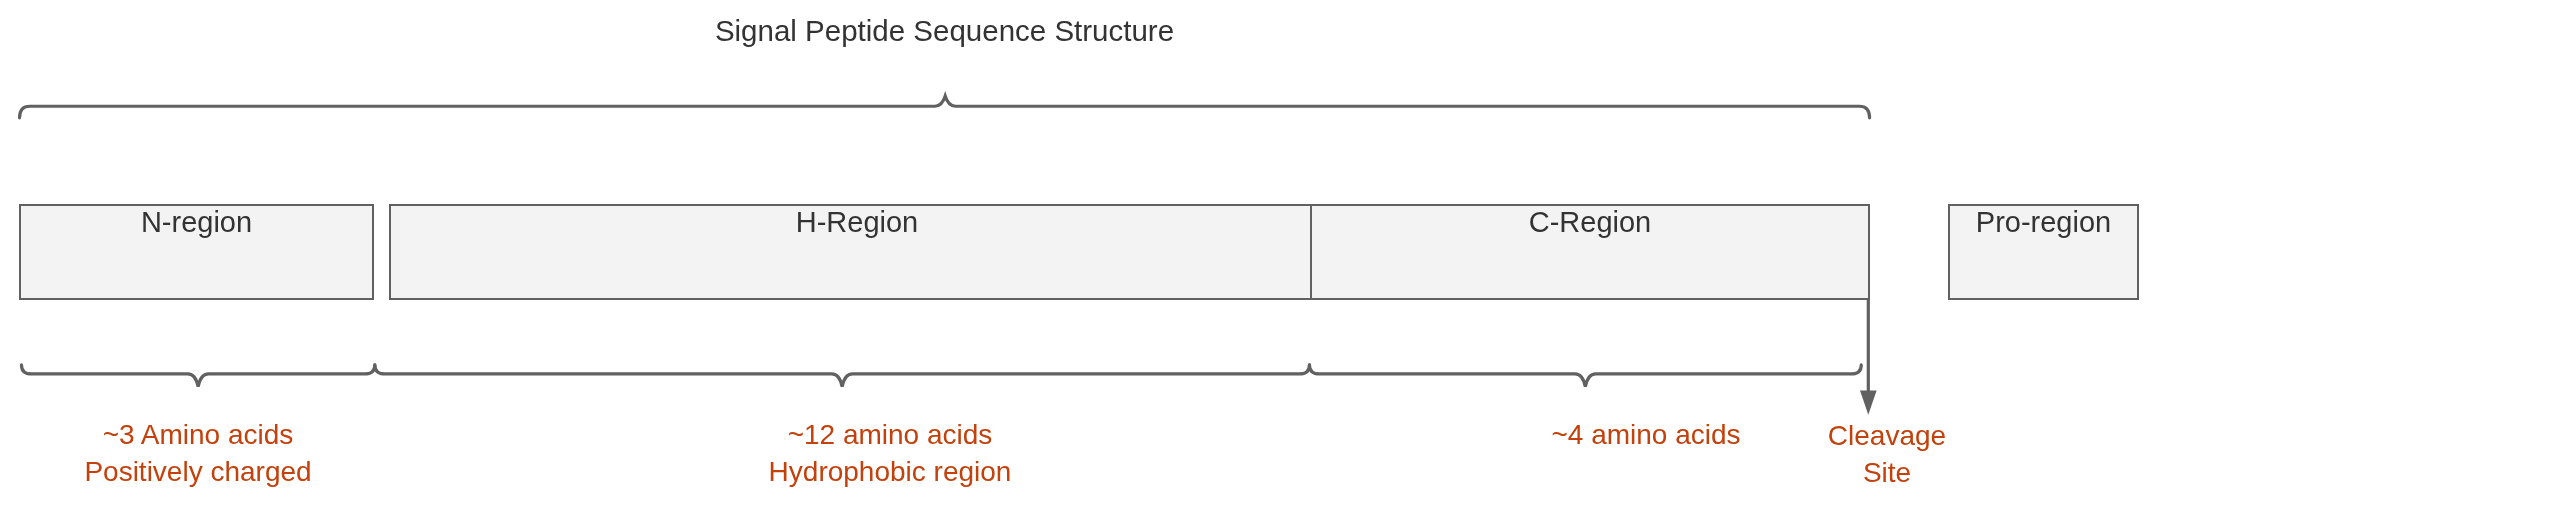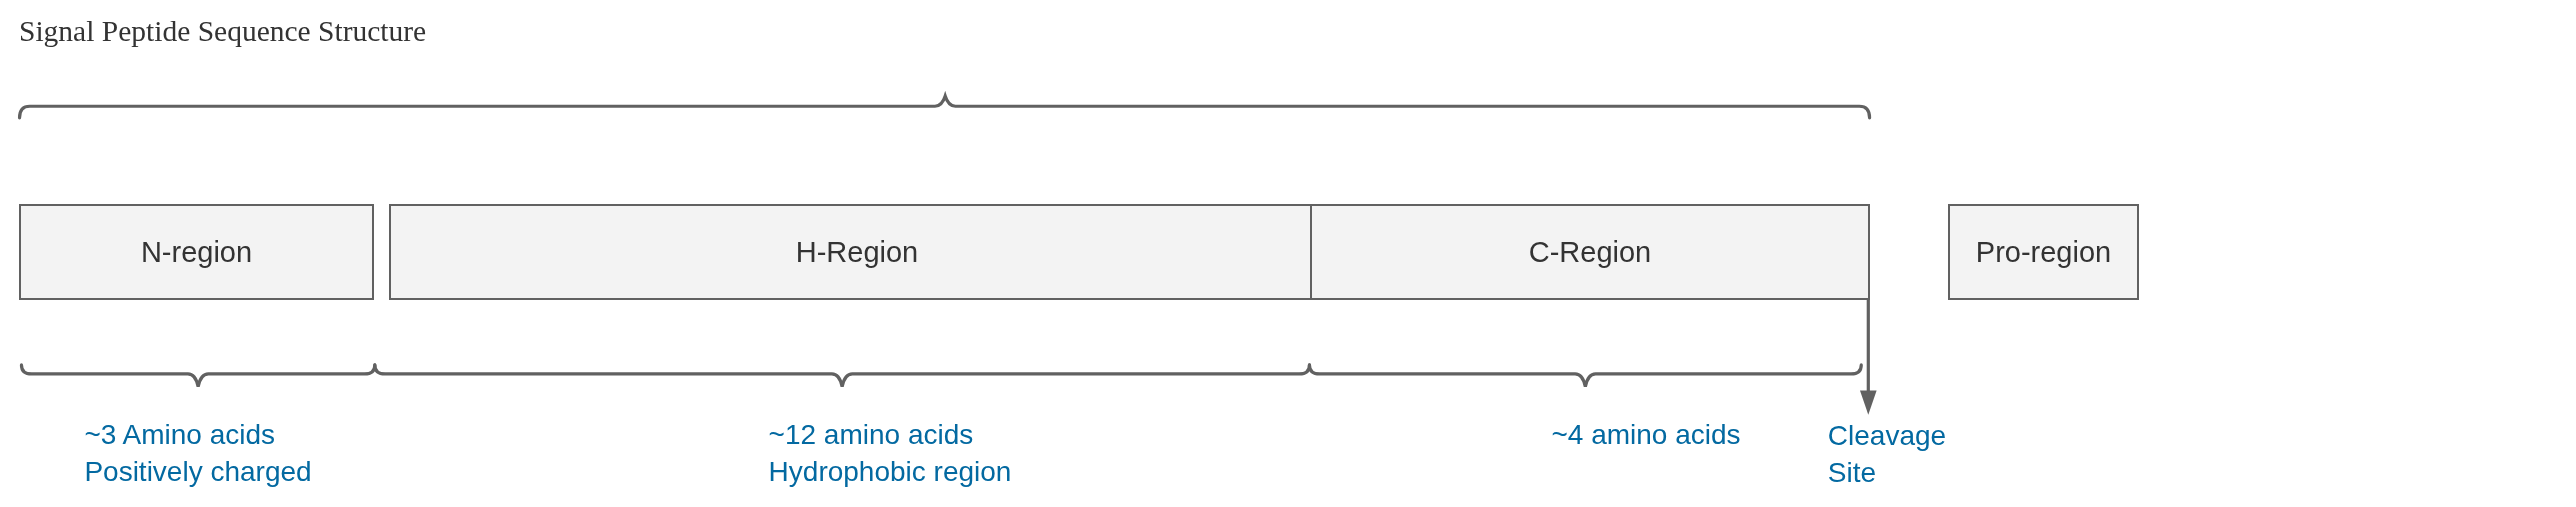--- a/index.html
+++ b/index.html
@@ -10,61 +10,60 @@
     background: #ffffff;
     font-family: "Liberation Sans", "DejaVu Sans", sans-serif;
     color: #333333;
     overflow: hidden;
   }
   .title {
     position: absolute;
     top: 12.8px;
     left: 19px;
     width: 1851px;
-    text-align: left;
+    text-align: center;
     font-size: 29.5px;
     line-height: 36px;
     color: #333333;
     white-space: nowrap;
-    font-family: Liberation Serif, serif;
   }
   svg.overlay {
     position: absolute;
     left: 0; top: 0;
     width: 2576px; height: 507px;
     pointer-events: none;
   }
   .region {
     position: absolute;
     top: 204px;
     height: 96px;
     box-sizing: border-box;
     background: #f3f3f3;
     border: 2.6px solid #616161;
     display: flex;
-    align-items: center;
+    align-items: flex-start;
     justify-content: center;
     font-size: 29px;
     color: #333333;
     white-space: nowrap;
   }
   .region.dotted { border: 3.2px dotted #616161; }
   #region-n      { left: 19px;   width: 355px; }
   #region-h      { left: 389px;  width: 936px; }
   #region-c      { left: 1310px; width: 560px; }
   #region-pro    { left: 1948px; width: 191px; }
   #region-mature { left: 2063px; width: 495px; }
   .anno {
     position: absolute;
     top: 416px;
     transform: translateX(-50%);
-    text-align: left;
+    text-align: center;
     font-size: 28px;
     line-height: 37px;
-    color: #0369a1;
+    color: #c2410c;
     white-space: nowrap;
   }
   #anno-n { left: 198px; }
   #anno-h { left: 842px; margin-left: 48px; }
   #anno-c { left: 1646px; }
   #anno-cleavage { left: 1887px; top: 417px; }
 </style>
 </head>
 <body>
 

